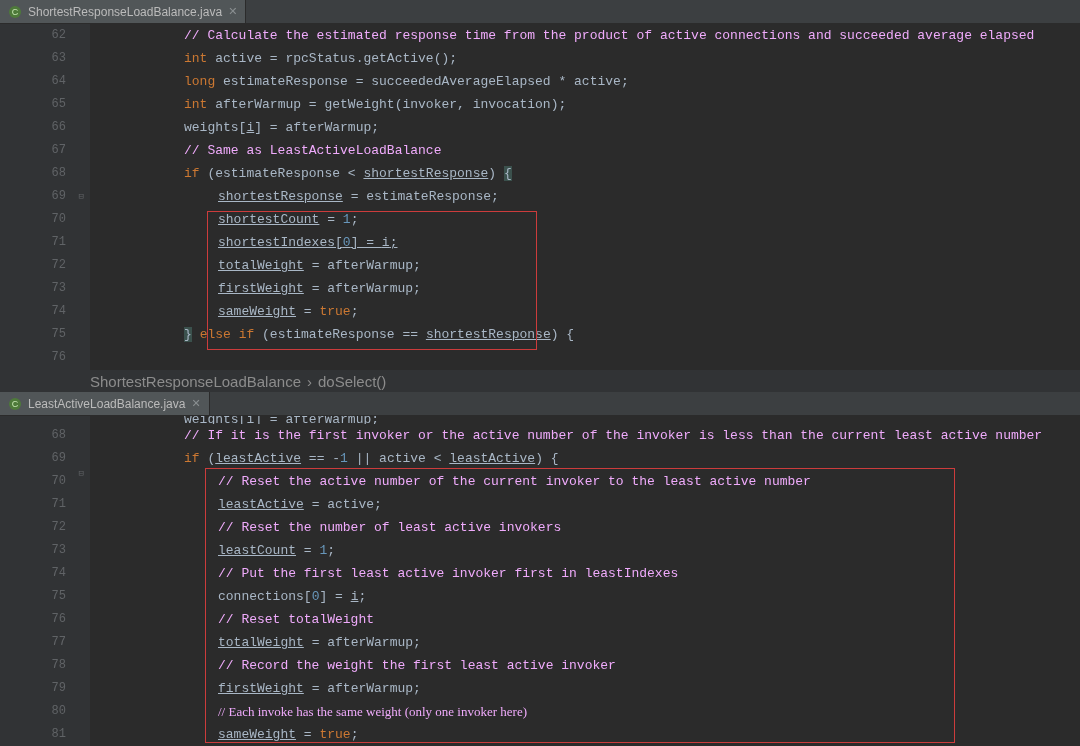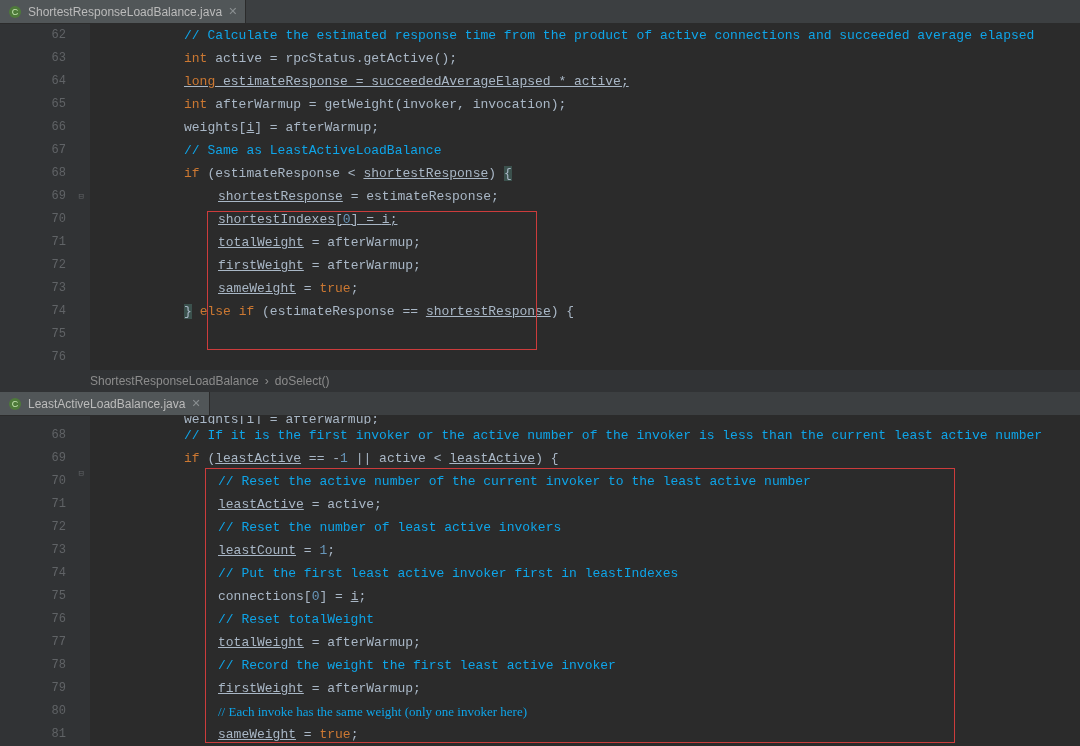--- a/index.html
+++ b/index.html
@@ -74,31 +74,31 @@
     overflow: hidden;
   }
   .code-line {
     height: 23px;
     line-height: 23px;
     white-space: pre;
     position: relative;
   }
   
   .kw { color: #cc7832; }
-  .comment { color: #0ea5e9; }
+  .comment { color: #f0abfc; }
   .num { color: #6897bb; }
   .ident { color: #a9b7c6; }
   .underline { text-decoration: underline; text-decoration-color: #a9b7c6; }
   .brace-hl { background: #3b514d; }
   .breadcrumb {
     height: 22px;
     background: #313335;
     color: #8c8c8c;
     font-family: -apple-system, BlinkMacSystemFont, "Segoe UI", sans-serif;
-    font-size: 12px;
+    font-size: 15px;
     display: flex;
     align-items: center;
     padding-left: 90px;
     gap: 6px;
   }
   .red-box {
     position: absolute;
     border: 1px solid #cc3c3c;
     pointer-events: none;
   }
@@ -135,26 +135,27 @@
         <div class="gutter-line">71</div>
         <div class="gutter-line">72</div>
         <div class="gutter-line">73</div>
         <div class="gutter-line">74</div>
         <div class="gutter-line">75</div>
         <div class="gutter-line">76</div>
       </div>
     <div class="code" id="top-code">
       <div class="code-line"><span style="padding-left: 94px;"><span class="comment">// Calculate the estimated response time from the product of active connections and succeeded average elapsed</span></span></div>
         <div class="code-line"><span style="padding-left: 94px; margin-top: 25px;"><span class="kw">int </span><span class="ident">active = rpcStatus.getActive();</span></span></div>
-        <div class="code-line"><span style="padding-left: 94px; text-decoration: underline;"><span class="kw">long </span><span class="ident">estimateResponse = succeededAverageElapsed * active;</span></span></div>
+        <div class="code-line"><span style="padding-left: 94px;"><span class="kw">long </span><span class="ident">estimateResponse = succeededAverageElapsed * active;</span></span></div>
         <div class="code-line"><span style="padding-left: 94px;"><span class="kw">int </span><span class="ident">afterWarmup = getWeight(invoker, invocation);</span></span></div>
         <div class="code-line"><span style="padding-left: 94px;"><span class="ident">weights[</span><span class="underline">i</span><span class="ident">] = afterWarmup;</span></span></div>
         <div class="code-line"><span style="padding-left: 94px;"><span class="comment">// Same as LeastActiveLoadBalance</span></span></div>
         <div class="code-line"><span style="padding-left: 94px; margin-top: 23px;"><span class="kw">if </span><span class="ident">(estimateResponse &lt; </span><span class="underline">shortestResponse</span><span class="ident">) </span><span class="brace-hl">{</span></span></div>
         <div class="code-line"><span style="padding-left: 128px;"><span class="underline">shortestResponse</span><span class="ident"> = estimateResponse;</span></span></div>
+        <div class="code-line"><span style="padding-left: 128px;"><span class="underline">shortestCount</span><span class="ident"> = </span><span class="num">1</span><span class="ident">;</span></span></div>
         <div class="code-line"><span style="padding-left: 128px; text-decoration: underline;"><span class="ident">shortestIndexes[</span><span class="num">0</span><span class="ident">] = </span><span class="underline">i</span><span class="ident">;</span></span></div>
         <div class="code-line"><span style="padding-left: 128px;"><span class="underline">totalWeight</span><span class="ident"> = afterWarmup;</span></span></div>
         <div class="code-line"><span style="padding-left: 128px;"><span class="underline">firstWeight</span><span class="ident"> = afterWarmup;</span></span></div>
         <div class="code-line"><span style="padding-left: 128px;"><span class="underline">sameWeight</span><span class="ident"> = </span><span class="kw">true</span><span class="ident">;</span></span></div>
         <div class="code-line"><span style="padding-left: 94px;"><span class="brace-hl">}</span><span class="ident"> </span><span class="kw">else if </span><span class="ident">(estimateResponse == </span><span class="underline">shortestResponse</span><span class="ident">) {</span></span></div>
     <div class="red-box" style="left:117px; top:187px; width:330px; height:139px;"></div>
       </div>
   </div>
 
   <div class="breadcrumb">

